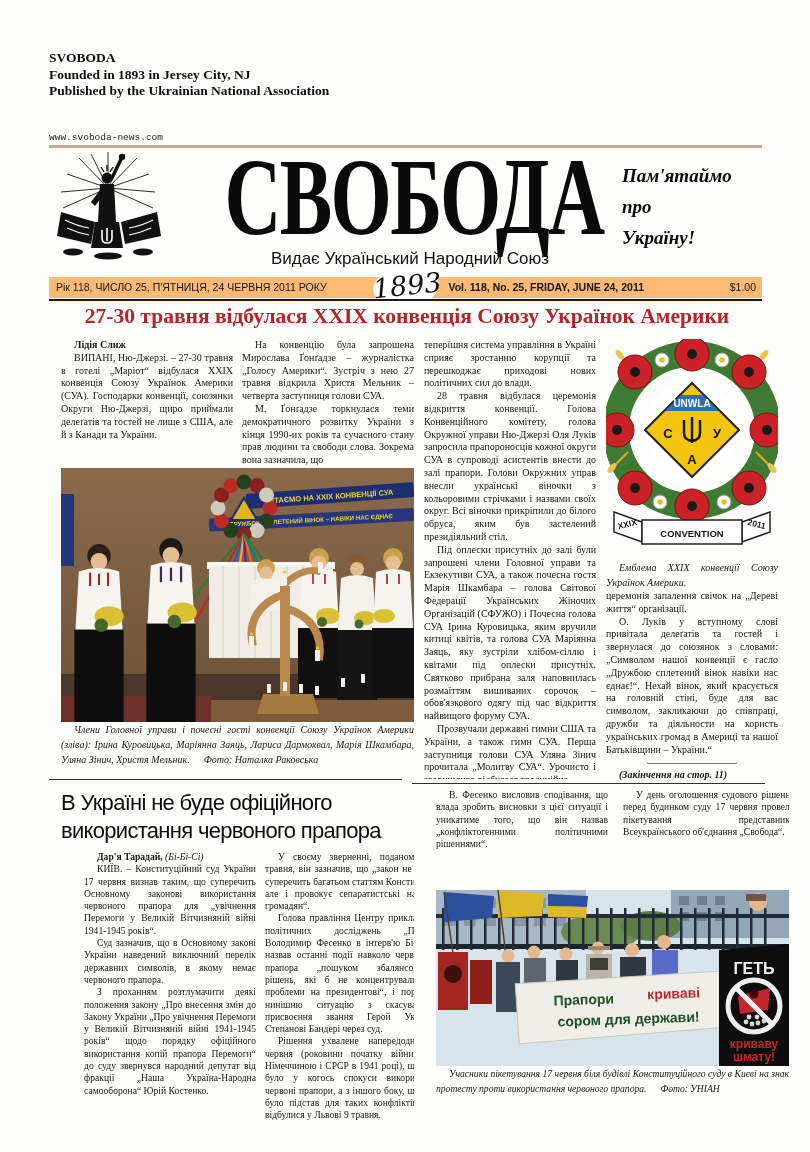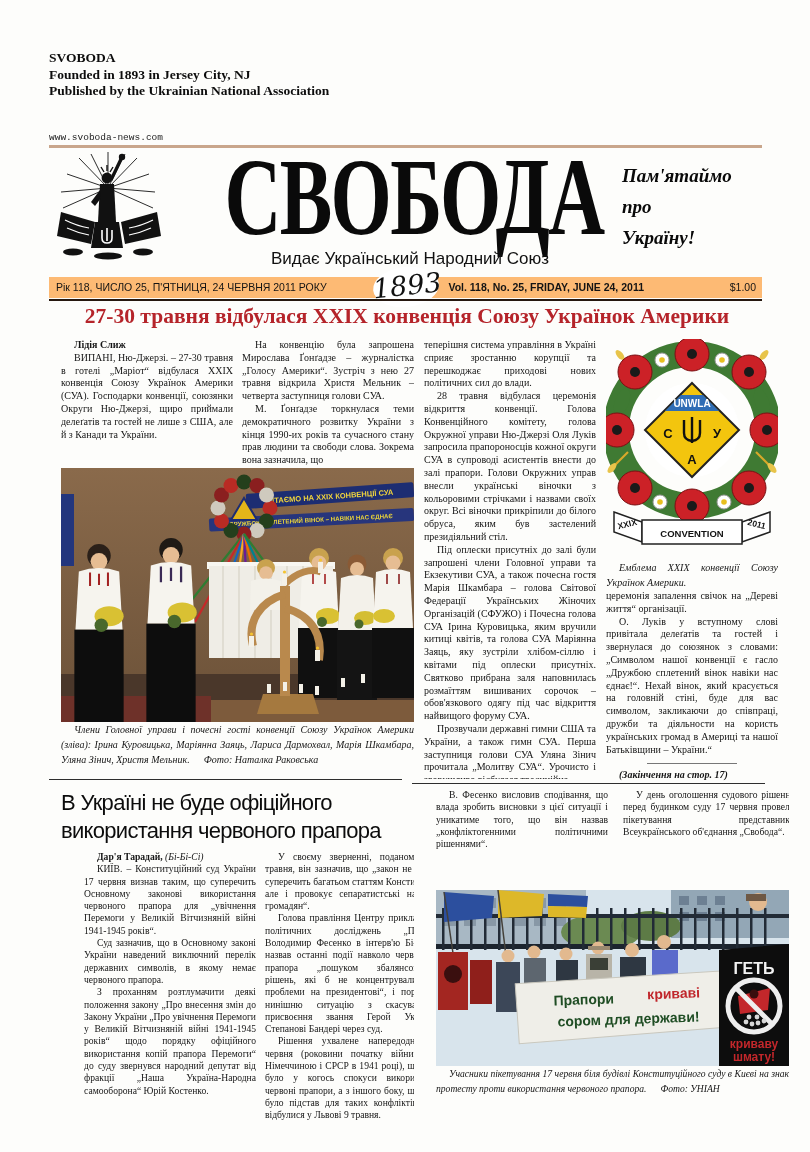--- a/index.html
+++ b/index.html
@@ -366,21 +366,21 @@
           <polygon points="36,198 136,198 136,222 36,222" fill="#ffffff" stroke="#222" stroke-width="1.5"></polygon>
           <text x="22" y="205" font-size="8.5" font-weight="bold" fill="#111" text-anchor="middle" transform="rotate(-14 22 205)">XXIX</text>
           <text x="150" y="205" font-size="8.5" font-weight="bold" fill="#111" text-anchor="middle" transform="rotate(14 150 205)">2011</text>
           <text x="86" y="215" font-size="9.5" font-weight="bold" fill="#111" text-anchor="middle">CONVENTION</text>
         </g>
       </svg>
       <p class="photo-caption emblem-cap">Емблема XXIX конвенції Союзу Українок Америки.</p>
       <p class="noindent">церемонія запалення свічок на „Дереві життя“ організації.</p>
       <p>О. Луків у вступному слові привітала делеґатів та гостей і звернулася до союзянок з словами: „Символом нашої конвенції є гасло „Дружбою сплетений вінок навіки нас єднає!“. Нехай вінок, який красується на головній стіні, буде для вас символом, закликаючи до співпраці, дружби та діяльности на користь українських громад в Америці та нашої Батьківщини – України.“</p>
       <div class="end-rule"></div>
-      <p class="continuation">(Закінчення на стор. 17)</p>
+      <p class="continuation">(Закінчення на стор. 11)</p>
     </div>
   </div>
 
   <div class="rule rule-left"></div>
   <div class="rule rule-right"></div>
 
   <div class="art2 fs-b">
     <div class="half">
       <h2 class="headline2">
         <span>В Україні не буде офіційного</span><br>

